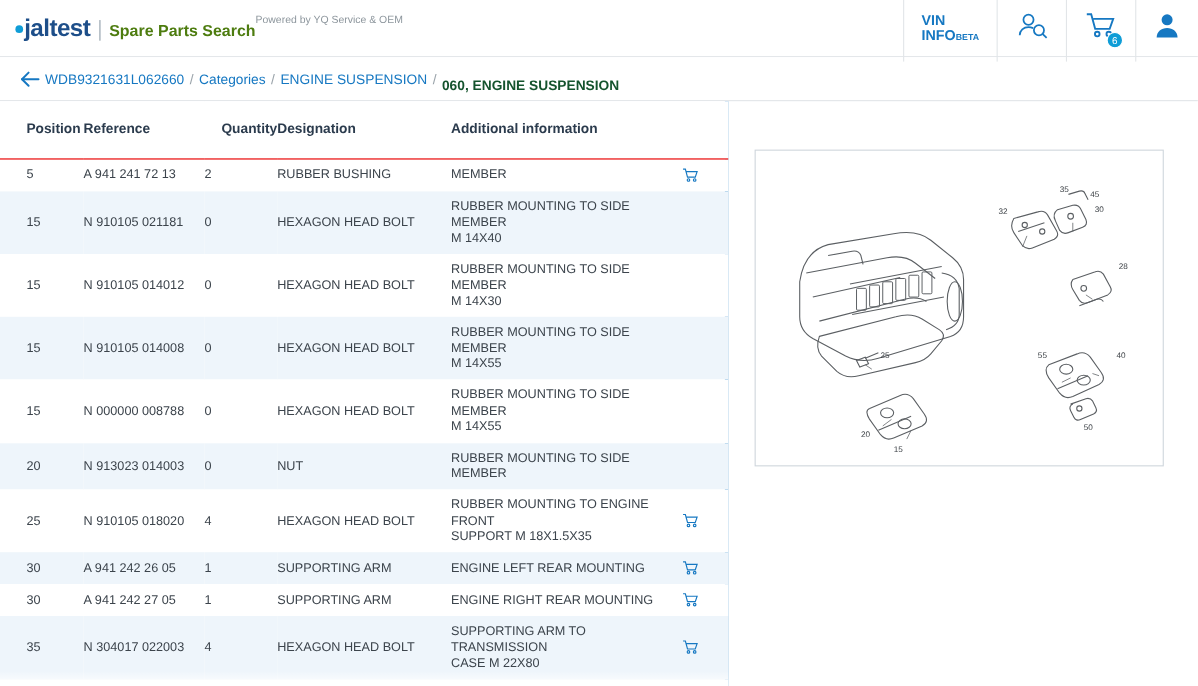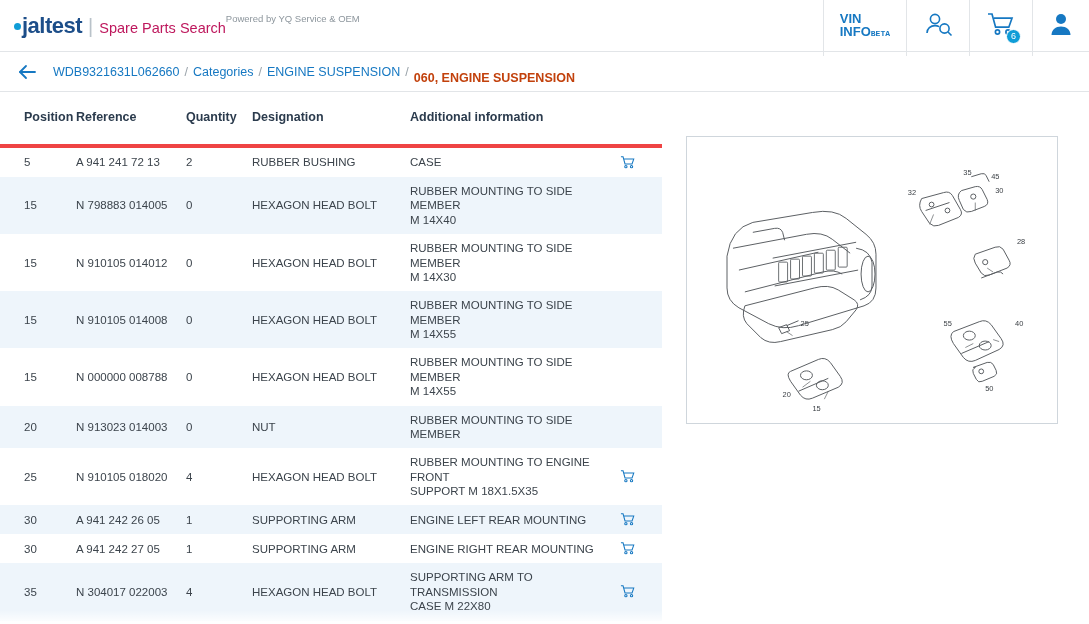--- a/index.html
+++ b/index.html
@@ -26,66 +26,66 @@
   .brand-row { display: flex; align-items: baseline; gap: 6px; }
   .brand-logo {
     font-size: 22px; font-weight: bold; color: #1d4e89; letter-spacing: -0.5px;
     position: relative; padding-left: 2px;
   }
   .brand-logo .dot {
     display: inline-block; width: 7px; height: 7px; border-radius: 50%;
     background: #0f9dd7; margin-right: 1px; vertical-align: middle;
   }
   .brand-sep { color: #b9c2c9; font-size: 20px; font-weight: 300; }
-  .brand-sub { color: #be185d; font-size: 14.5px; font-weight: 400; }
+  .brand-sub { color: #4d7c0f; font-size: 14.5px; font-weight: 700; }
   .brand-tag { font-size: 9.5px; color: #8d969d; margin-top: 0; }
 
   .header-right {
     margin-left: auto; display: flex; align-items: stretch; height: 60px;
   }
   .hr-cell {
     display: flex; align-items: center; justify-content: center;
     padding: 0 16px; border-left: 1px solid #e2e5e8; position: relative;
   }
   .vin-info { color: #1678c2; font-weight: bold; font-size: 13px; line-height: 13px; text-align: left; }
-  .vin-info small { font-size: 8px; display: inline-block; font-family: Liberation Mono, monospace; }
+  .vin-info small { font-size: 8px; display: inline-block; }
   .cart-wrap { position: relative; }
   .cart-badge {
     position: absolute; right: -5px; bottom: -3px;
     background: #0f9dd7; color: #fff; border-radius: 50%;
     width: 15px; height: 15px; font-size: 9px;
     display: flex; align-items: center; justify-content: center;
     border: 1.5px solid #fff;
   }
   .lang { display: flex; align-items: center; gap: 8px; font-size: 13px; color: #444; }
   .caret { width: 0; height: 0; border-left: 5px solid transparent; border-right: 5px solid transparent; border-top: 6px solid #555; }
 
   
   .breadcrumb-bar {
-    height: 40px; display: flex; align-items: center; gap: 15px;
+    height: 40px; display: flex; align-items: center; gap: 3px;
     padding: 0 16px; border-bottom: 1px solid #e2e5e8; background: #fff;
   }
   .back-arrow { color: #1678c2; display: flex; align-items: center; cursor: pointer; }
   .crumbs { font-size: 12.5px; color: #1678c2; display: flex; align-items: center; gap: 5px; }
   .crumbs .sep { color: #9aa3aa; }
-  .crumbs .current { color: #c2410c; font-weight: bold; margin-top: 12px; }
+  .crumbs .current { color: #14532d; font-weight: bold; margin-top: 12px; }
 
   
   .main { display: flex; height: 532px; }
   .left { width: 662px; position: relative; border-right: 3px solid #1678c2; }
   .right { flex: 1; padding: 28px 24px; }
 
   table { border-collapse: collapse; width: 100%; table-layout: fixed; }
   thead th {
     text-align: left; font-size: 12.5px; color: #2b3b4d; font-weight: bold;
-    padding: 18px 0 20px 0; background: #fff; border-bottom: 4px solid #ef4444;
+    padding: 18px 0 20px 0; background: #fff; border-bottom: 1px solid #ef4444;
   }
   th.c-pos { width: 76px; padding-left: 24px; }
   th.c-ref { width: 110px; }
-  th.c-qty { width: 66px; }
+  th.c-qty { width: 66px; text-align: right; }
   th.c-des { width: 158px; }
   th.c-add { width: 210px; }
   th.c-cart { width: 42px; }
 
   tbody td {
     font-size: 11.5px; color: #3c444c; padding: 7px 4px 7px 0;
     vertical-align: middle; line-height: 1.25;
   }
   tbody tr { height: 28px; }
   tbody tr.alt { background: #eef5fb; }
@@ -194,32 +194,32 @@
             <th class="c-add">Additional information</th>
             <th class="c-cart"></th>
           </tr>
         </thead>
         <tbody id="tbody">
             <tr class="white">
               <td class="c-pos">5</td>
               <td class="c-ref">A 941 241 72 13</td>
               <td class="c-qty">2</td>
               <td class="c-des">RUBBER BUSHING</td>
-              <td class="c-add">CASE</td>
+              <td class="c-add">MEMBER</td>
               <td class="c-cart cart-icon-cell">
                 <svg width="16" height="15" viewBox="0 0 18 17" fill="none" stroke="#1678c2" stroke-width="1.2">
                   <path d="M1 2h2.4l2.2 8.2h8l1.9-5.6H4.6"></path>
                   <circle cx="6.6" cy="13.2" r="1.3"></circle>
                   <circle cx="13" cy="13.2" r="1.3"></circle>
                 </svg>
               </td>
             </tr>
             <tr class="alt">
               <td class="c-pos">15</td>
-              <td class="c-ref">N 798883 014005</td>
+              <td class="c-ref">N 910105 021181</td>
               <td class="c-qty">0</td>
               <td class="c-des">HEXAGON HEAD BOLT</td>
               <td class="c-add">RUBBER MOUNTING TO SIDE MEMBER
 M 14X40</td>
               <td class="c-cart cart-icon-cell"></td>
             </tr>
             <tr class="white">
               <td class="c-pos">15</td>
               <td class="c-ref">N 910105 014012</td>
               <td class="c-qty">0</td>

